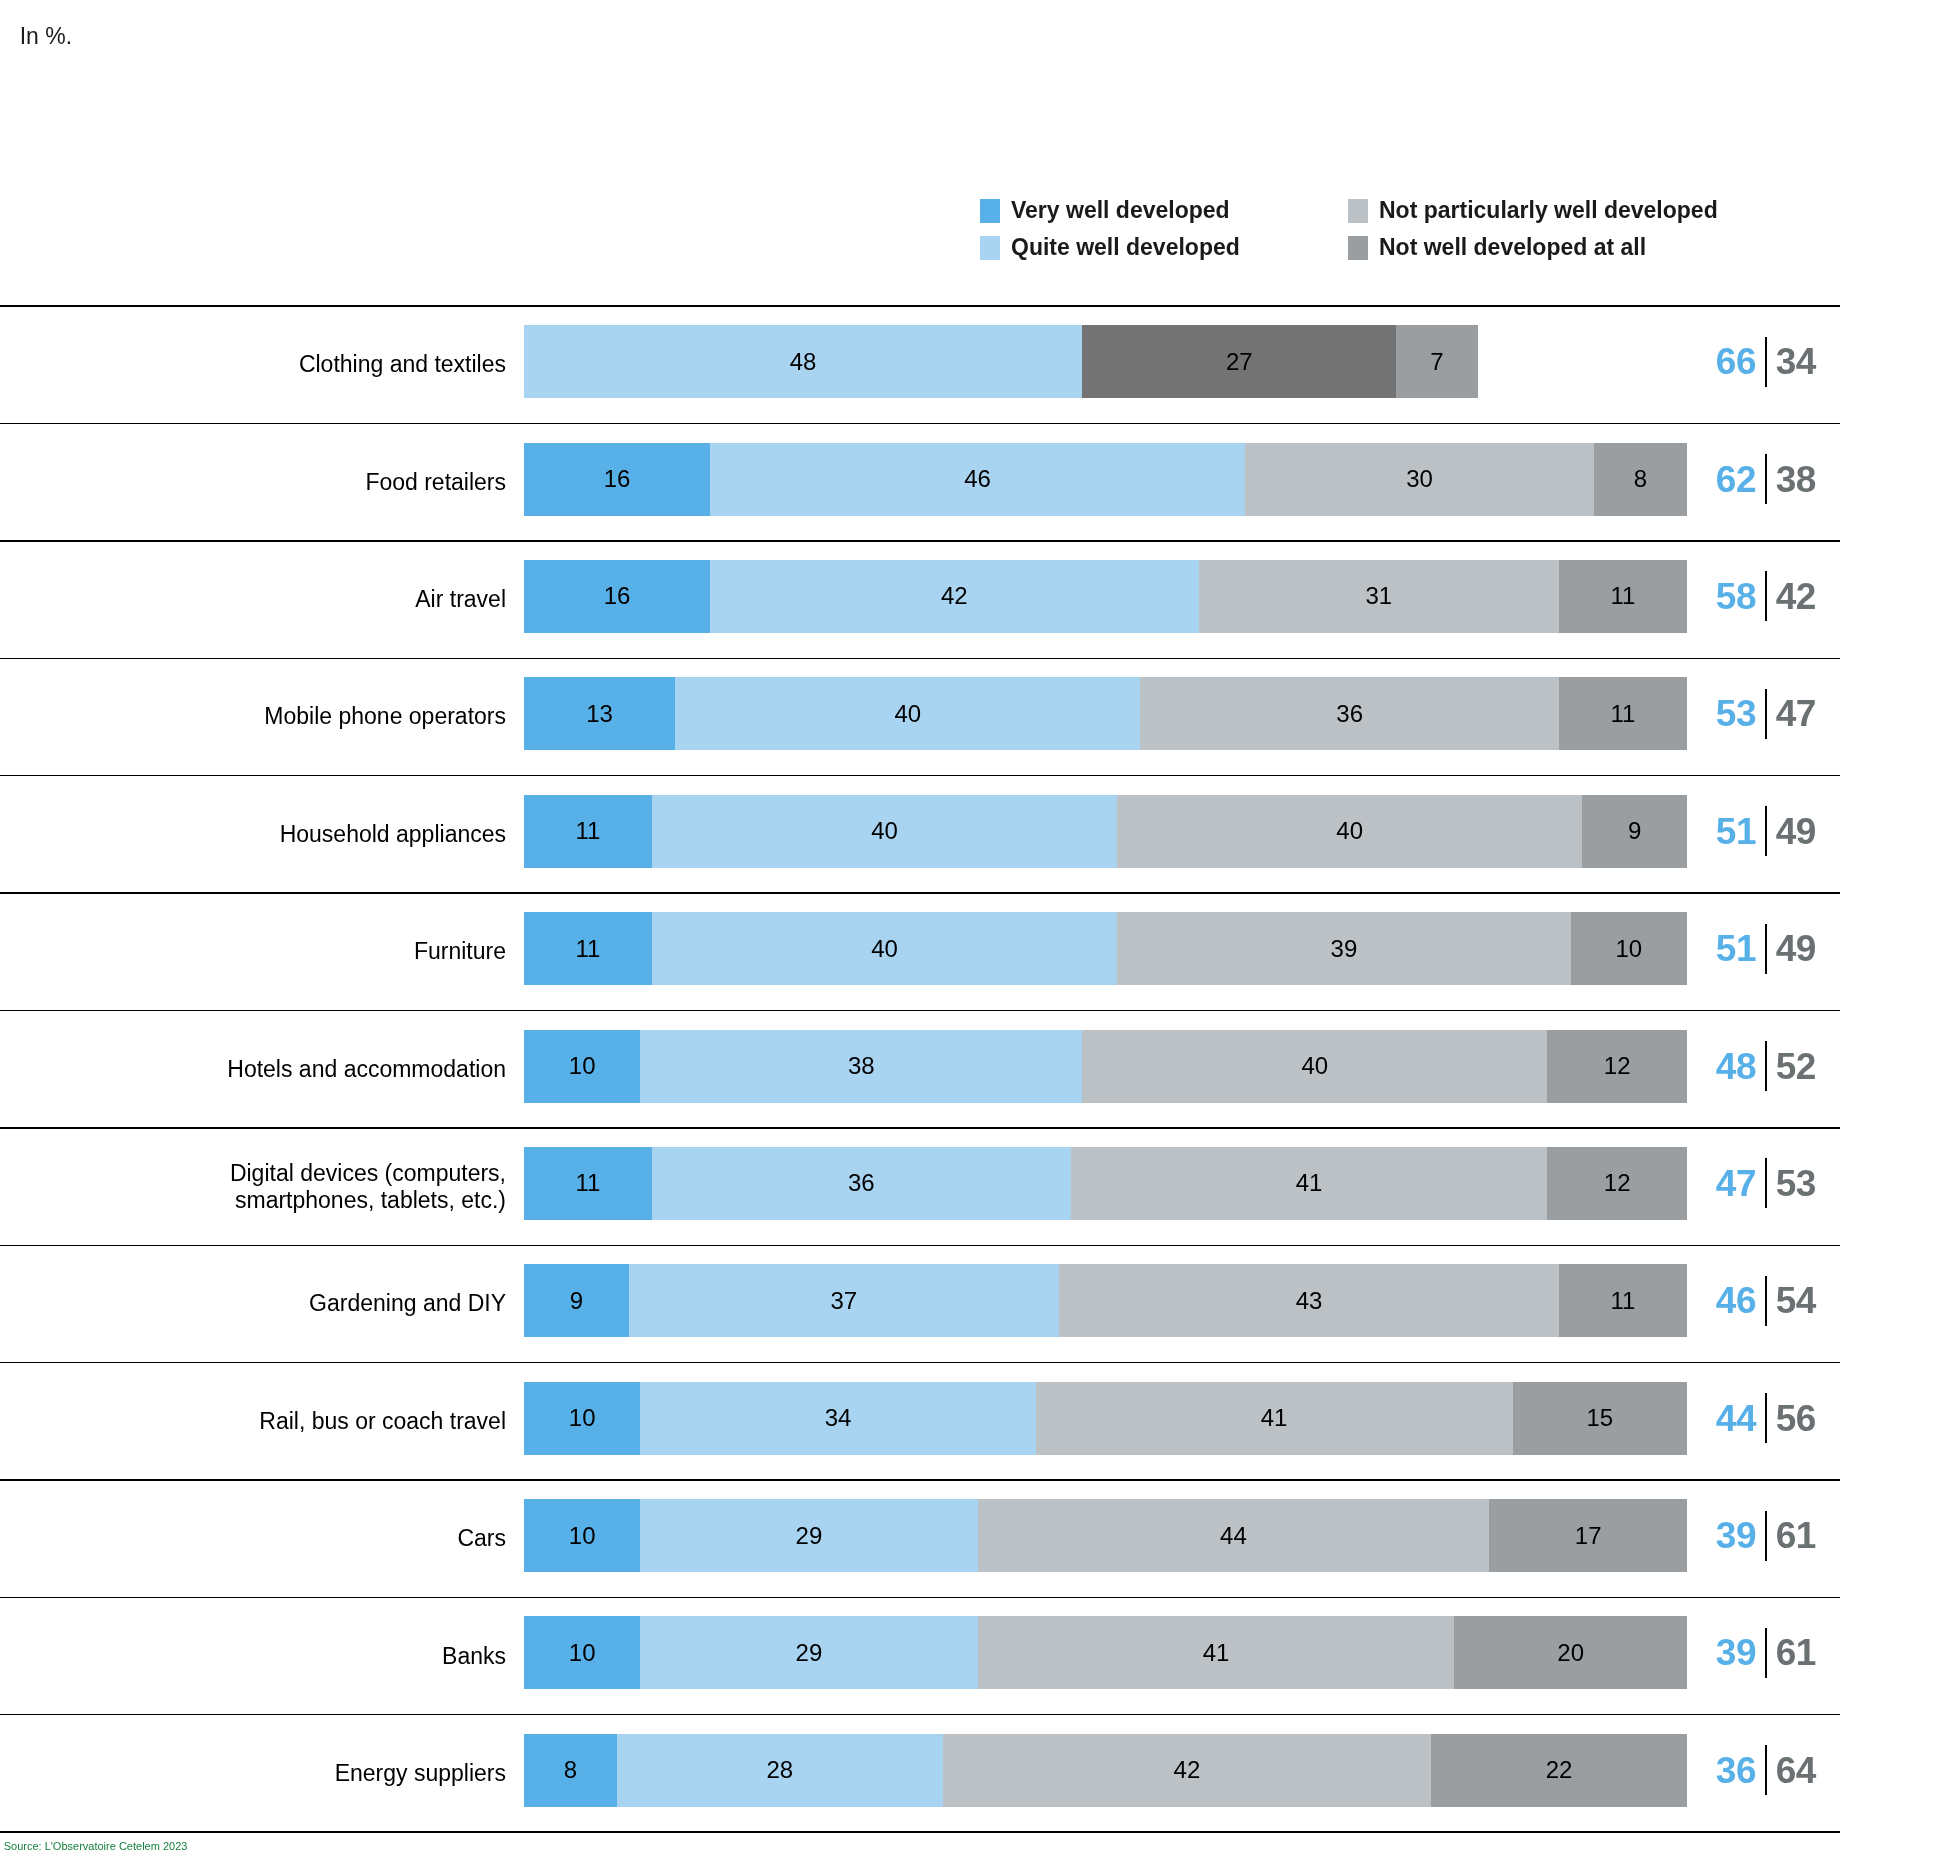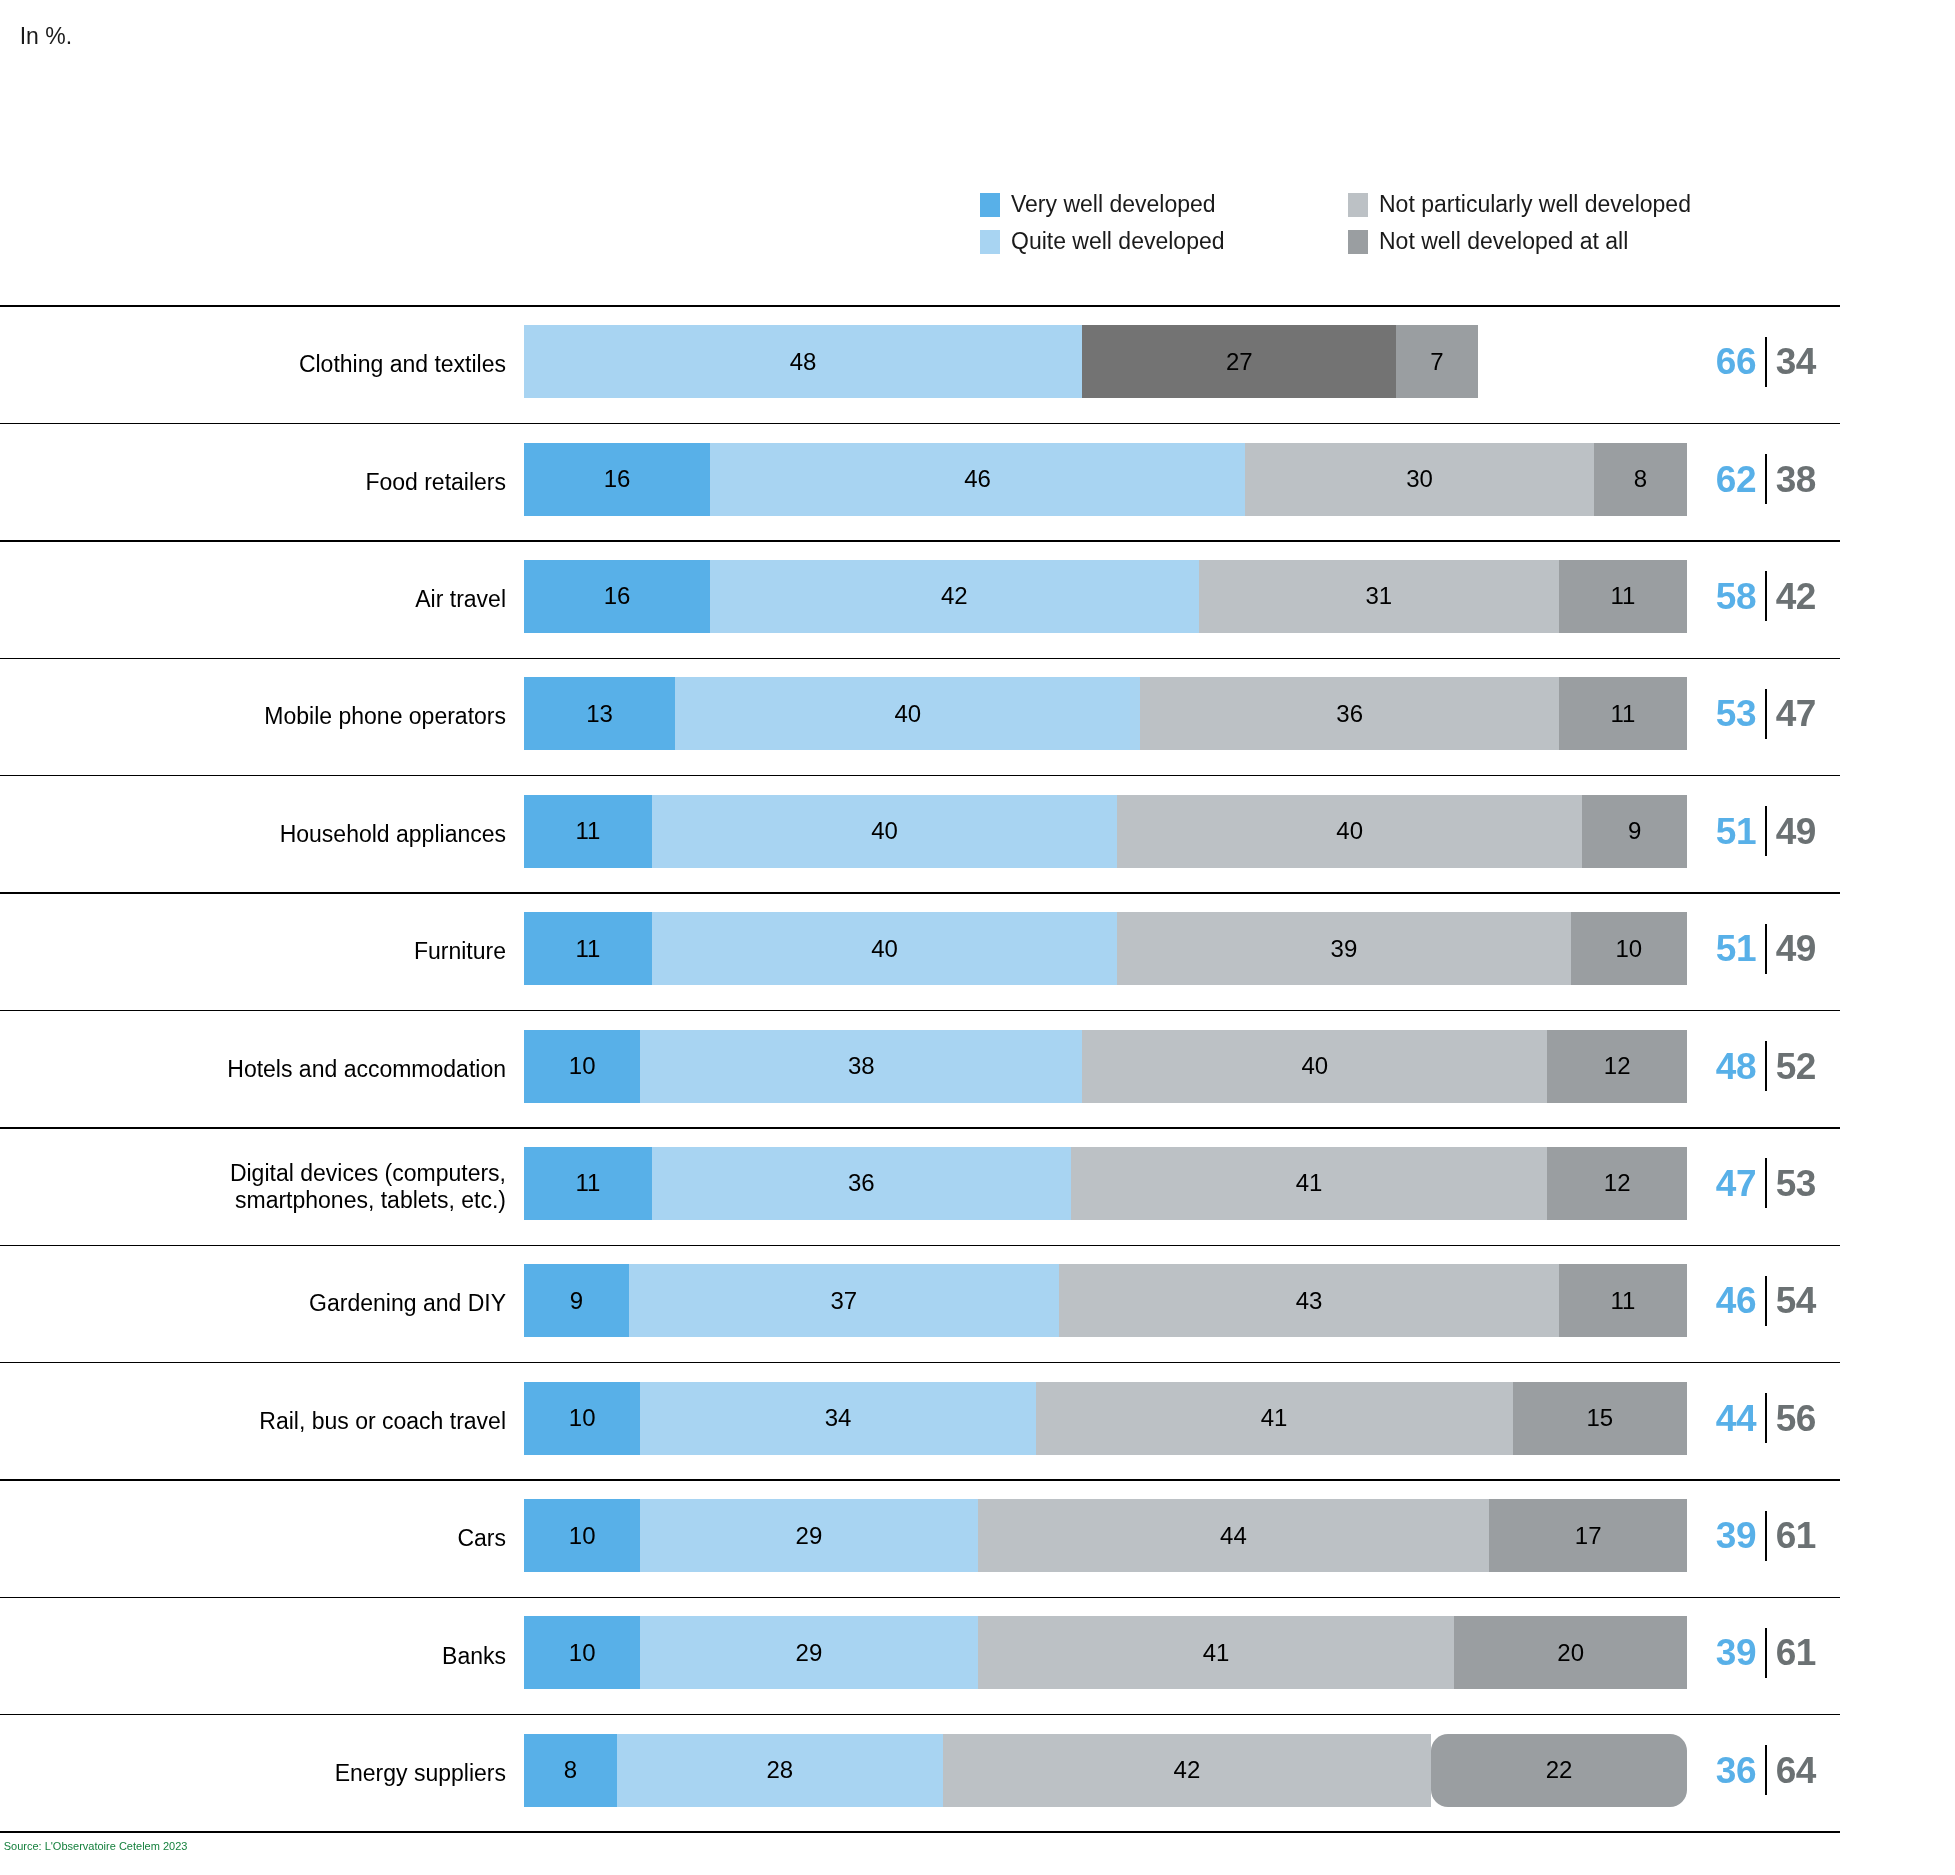--- a/index.html
+++ b/index.html
@@ -40,26 +40,27 @@
     color: #1a1a1a;
     margin: 16px;
     padding-top: 5.5px;
     font-weight: 400;
   }
 
   
   .legend {
     position: absolute;
     left: 980px;
-    top: 192px;
+    top: 198px;
     width: 865px;
     display: grid;
     grid-template-columns: 368px 497px;
     grid-template-rows: 37px 37px;
     align-items: start;
+    font-weight: bold;
   }
   .legend-item {
     display: flex;
     align-items: flex-start;
     gap: 11px;
   }
   .legend-swatch {
     width: 20px;
     height: 24px;
     flex: 0 0 auto;
@@ -431,21 +432,21 @@
     <div class="row">
       <div class="row-label">
         <div>
           <span>Energy suppliers</span>
         </div>
       </div>
       <div class="bar">
         <div class="seg" style="width: 8%; background: rgb(88, 176, 232);">8</div>
         <div class="seg" style="width: 28%; background: rgb(168, 212, 242);">28</div>
         <div class="seg" style="width: 42%; background: rgb(188, 193, 197);">42</div>
-        <div class="seg" style="width: 22%; background: rgb(154, 158, 161); border-radius: 17px;">22</div>
+        <div class="seg" style="width: 22%; background: rgb(154, 158, 161);">22</div>
       </div>
       <div class="totals">
         <div class="total-pos" style="color: rgb(88, 176, 232);">36</div>
         <div class="total-div"></div>
         <div class="total-neg" style="color: rgb(107, 113, 115);">64</div>
       </div>
     </div>
     <div class="rule thin"></div>
   </div>
 

